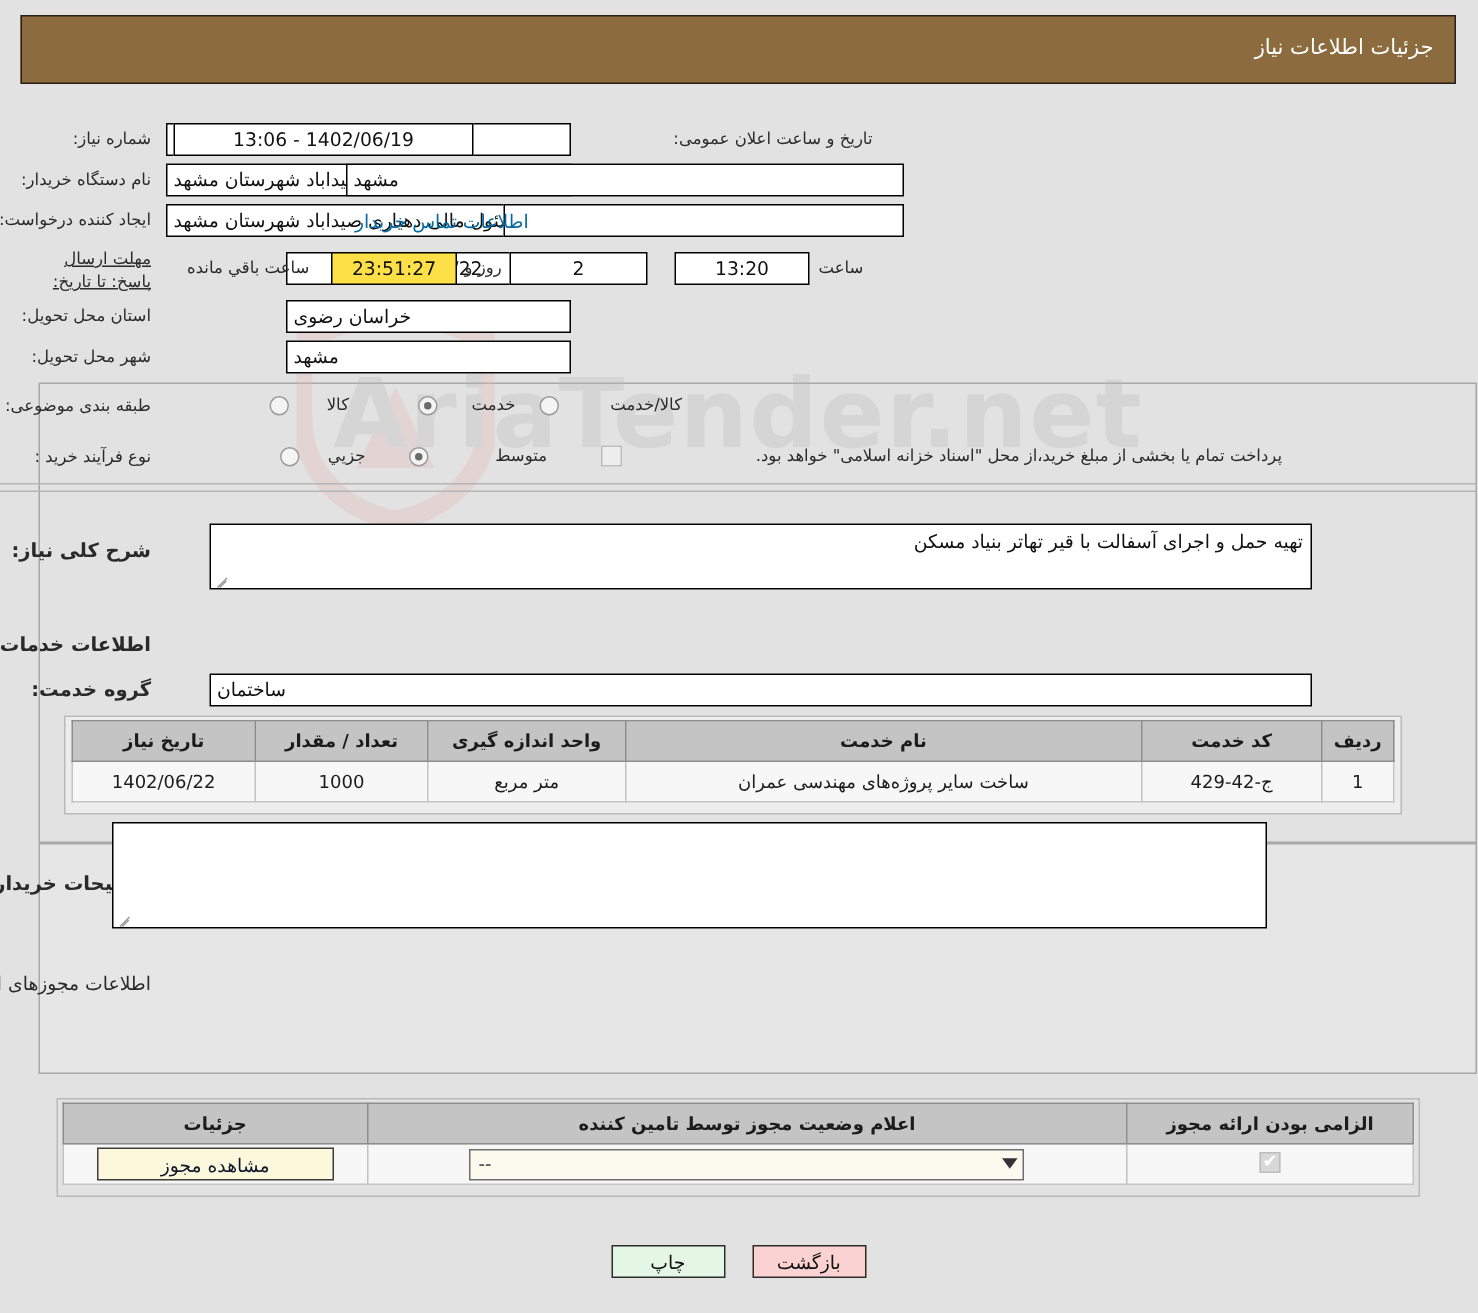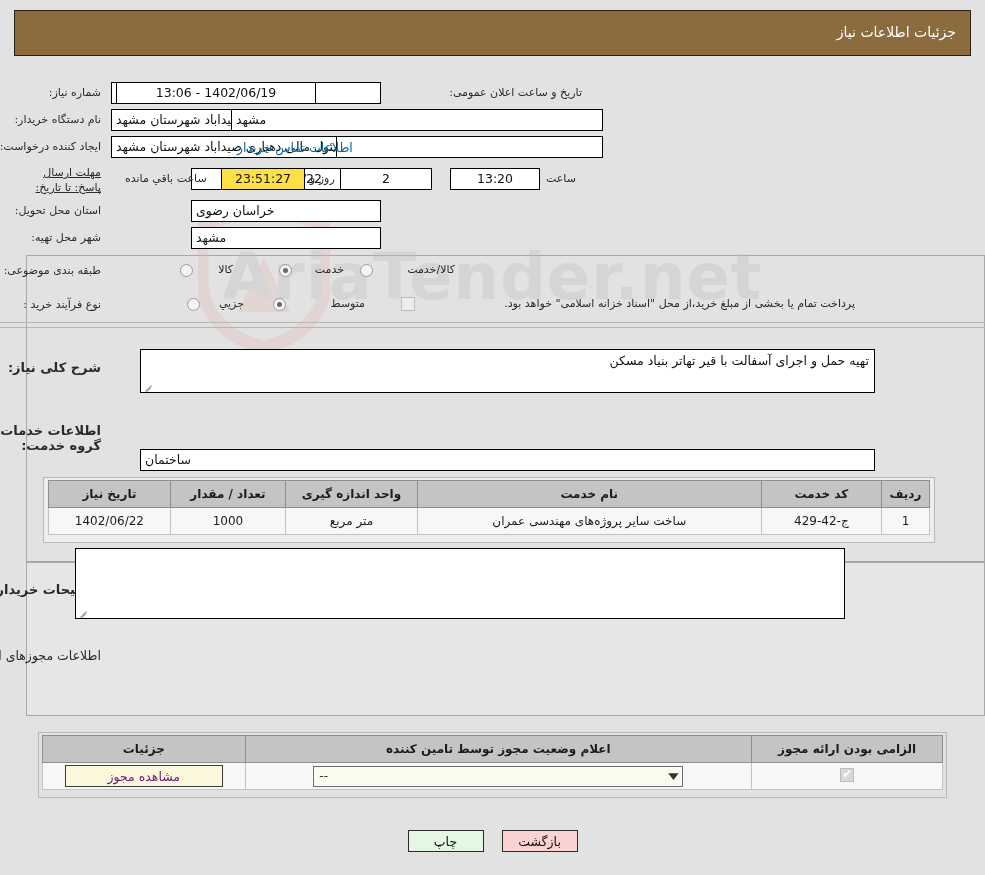--- a/index.html
+++ b/index.html
@@ -237,21 +237,21 @@
     transform: scaleX(1.5);
   }
   .btn-sm {
     display: inline-flex;
     align-items: center;
     justify-content: center;
     width: 158px; height: 22px;
     background: #fbf8dc;
     border: 1px solid #3b3b3b;
     font-size: 12.5px;
-    color: #701a75;
+    color: #0f172a;
     cursor: pointer;
     box-sizing: border-box;
   }
 
   
   .footer-btns {
     position: absolute;
     left: 0; top: 830px;
     width: 985px;
     display: flex;
@@ -310,21 +310,21 @@
 <div class="lbl" style="left:546px; top:172px;">ساعت</div>
 <div class="inp center" style="left:450px; top:168px; width:90px; height:22px;">13:20</div>
 <div class="inp center" style="left:340px; top:168px; width:92px; height:22px;">2</div>
 <div class="lbl" style="left:310px; top:172px;">روز و</div>
 <div class="inp center khaki" style="left:221px; top:168px; width:84px; height:22px;">23:51:27</div>
 <div class="lbl" style="left:125px; top:172px;">ساعت باقي مانده</div>
 
 <div class="lbl" style="right:884px; top:204px;">استان محل تحویل:</div>
 <div class="inp right" style="right:604px; top:200px; width:190px; height:22px;">خراسان رضوی</div>
 
-<div class="lbl" style="right:884px; top:231px;">شهر محل تهیه:</div>
+<div class="lbl" style="right:884px; top:231px;">شهر محل تحویل:</div>
 <div class="inp right" style="right:604px; top:227px; width:190px; height:22px;">مشهد</div>
 
 <div class="lbl" style="right:884px; top:264px;">طبقه بندی موضوعی:</div>
 <div class="radio" style="right:792px; top:264px;"></div>
 <div class="lbl" style="right:752px; top:263px;">کالا</div>
 <div class="radio on" style="right:693px; top:264px;"></div>
 <div class="lbl" style="right:641px; top:263px;">خدمت</div>
 <div class="radio" style="right:612px; top:264px;"></div>
 <div class="lbl" style="right:530px; top:263px;">کالا/خدمت</div>
 
@@ -342,21 +342,21 @@
 <div id="panel-mid"></div>
 
 <div class="lbl lbl-b" style="right:884px; top:360px; font-size:13px;">شرح کلی نیاز:</div>
 <div class="tarea" style="left:140px; top:349px; width:735px; height:44px;">
   <span>تهیه حمل و اجرای آسفالت با قیر تهاتر بنیاد مسکن</span>
   <span class="grip"></span>
 </div>
 
 <div class="lbl lbl-b" style="right:884px; top:423px; font-size:13px;">اطلاعات خدمات مورد نیاز</div>
 
-<div class="lbl lbl-b" style="right:884px; top:438px; font-size:13px;">گروه خدمت:</div>
+<div class="lbl lbl-b" style="right:884px; top:453px; font-size:13px;">گروه خدمت:</div>
 <div class="inp right" style="left:140px; top:449px; width:735px; height:22px;">ساختمان</div>
 
 <div class="tbl-wrap" style="left:43px; top:477px; width:892px; height:66px;"></div>
 <table class="grid" id="services-table" style="left:48px; top:480px; width:882px;">
   <thead>
     <tr>
       <th style="width:36px;">ردیف</th>
       <th style="width:122px;">کد خدمت</th>
       <th style="width:370px;">نام خدمت</th>
       <th style="width:124px;">واحد اندازه گیری</th>

